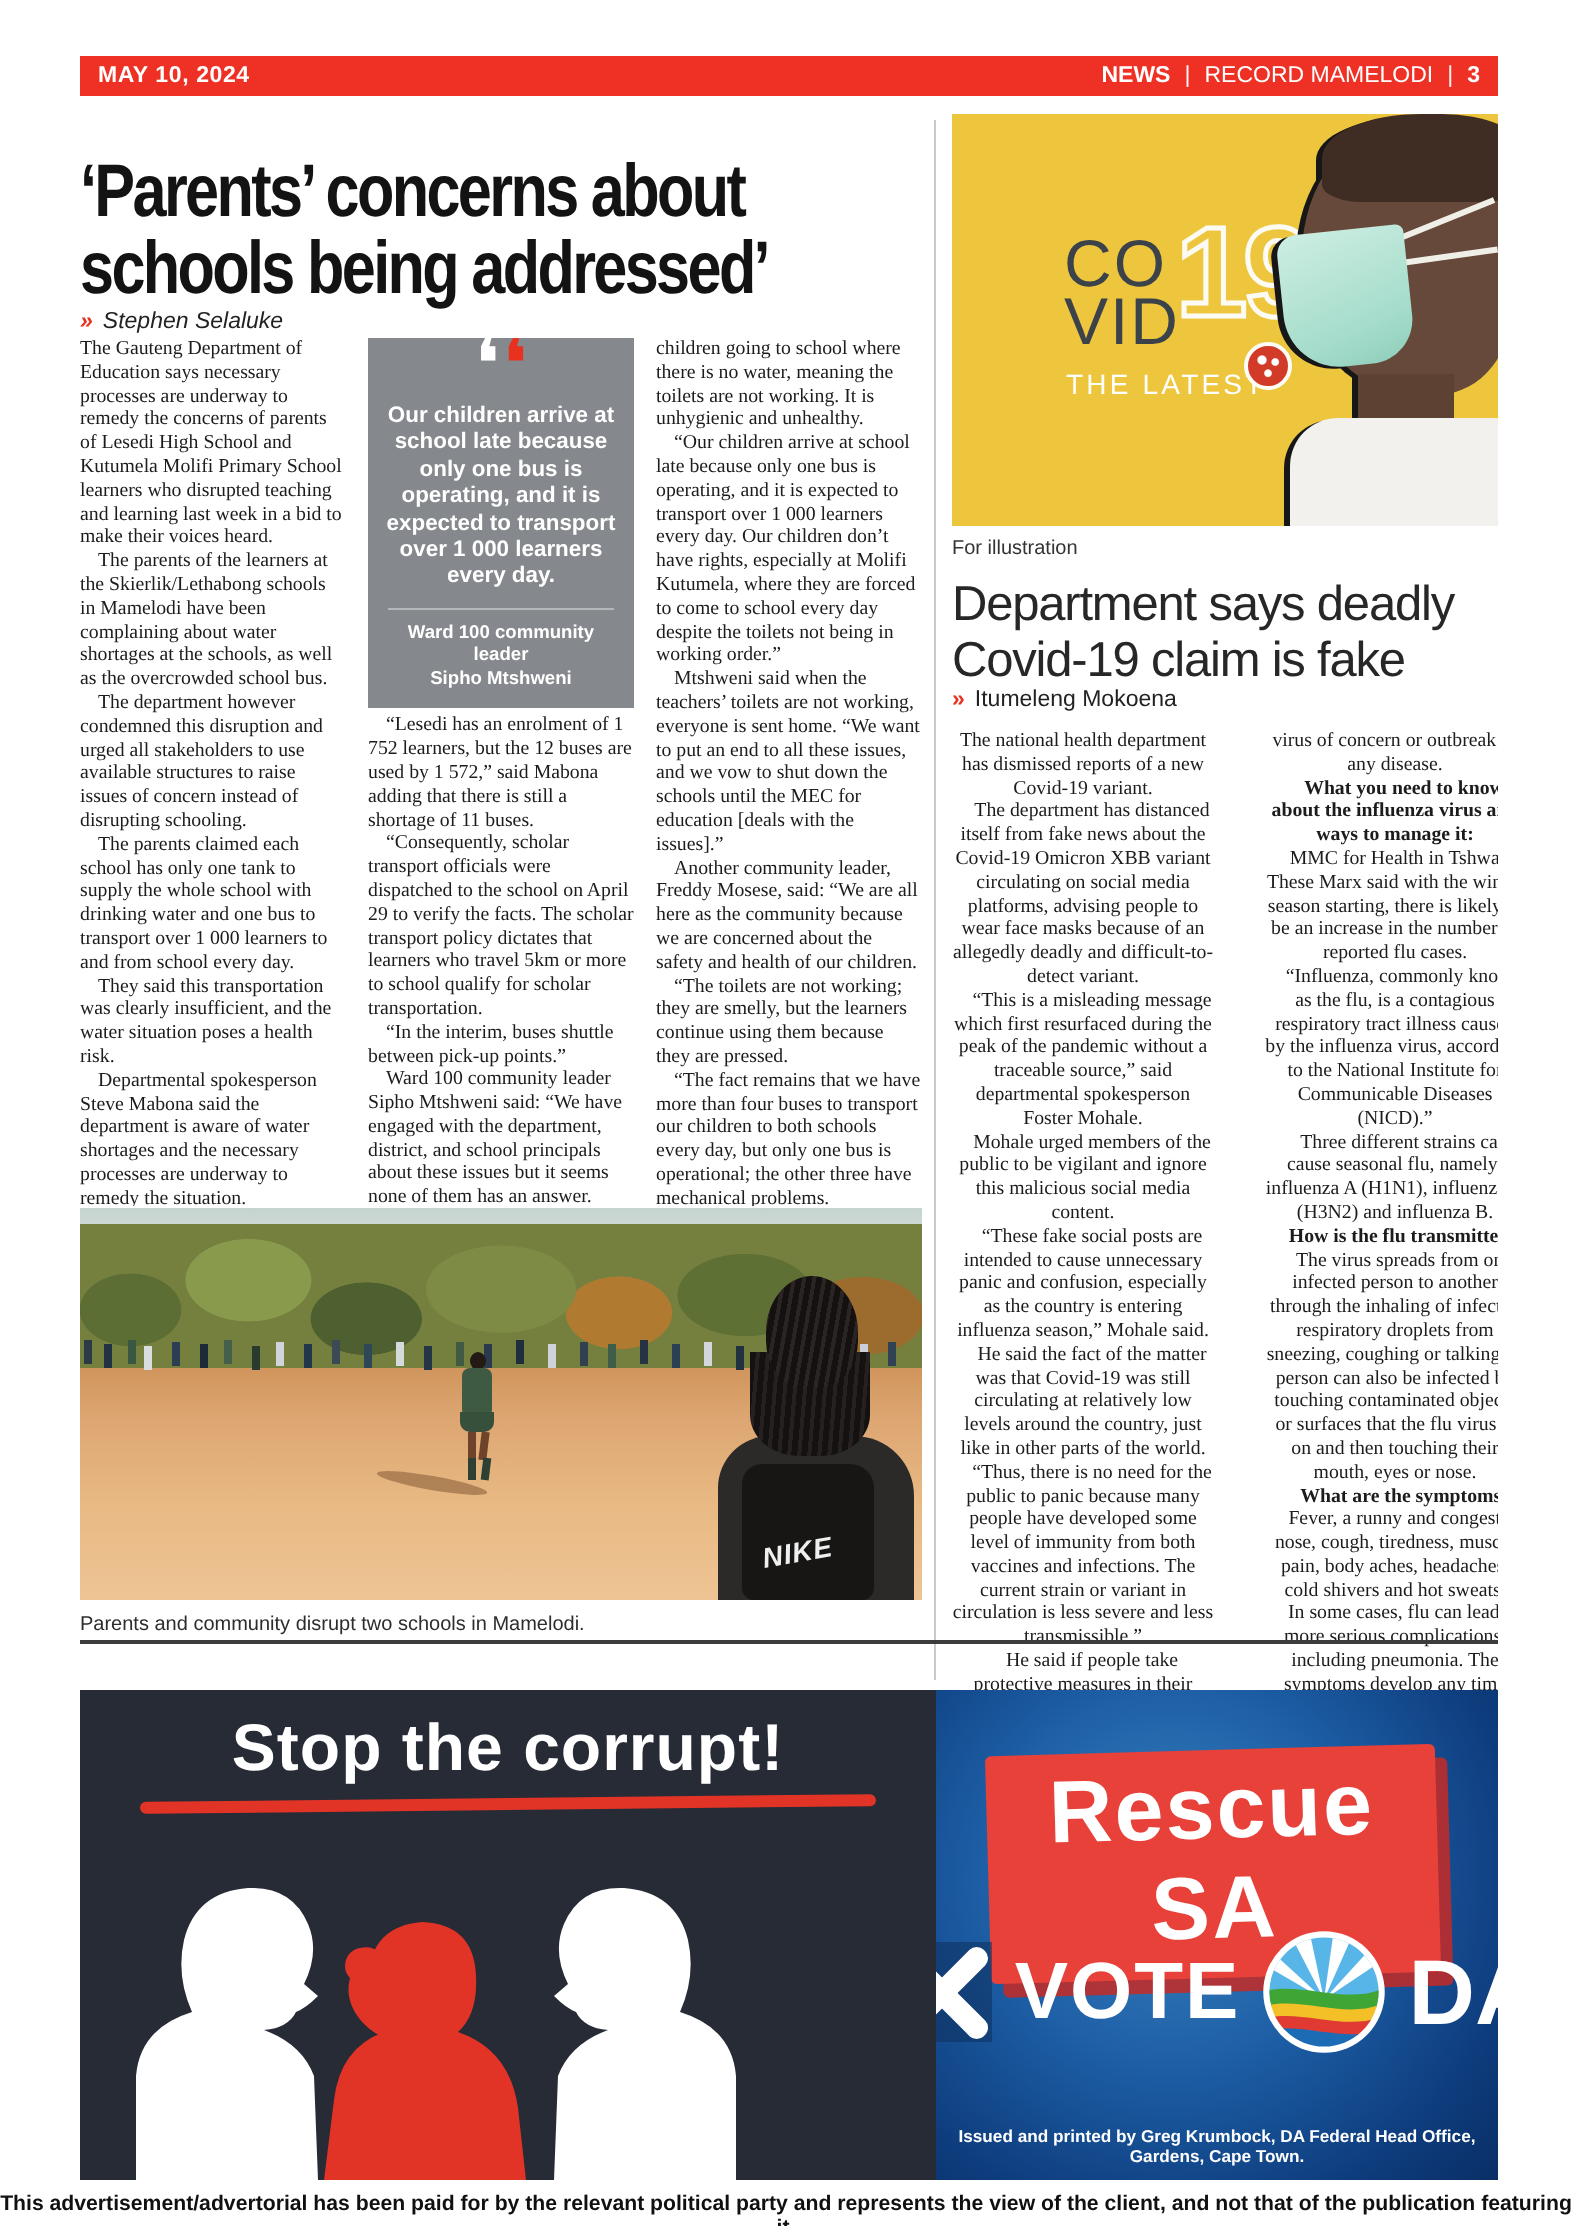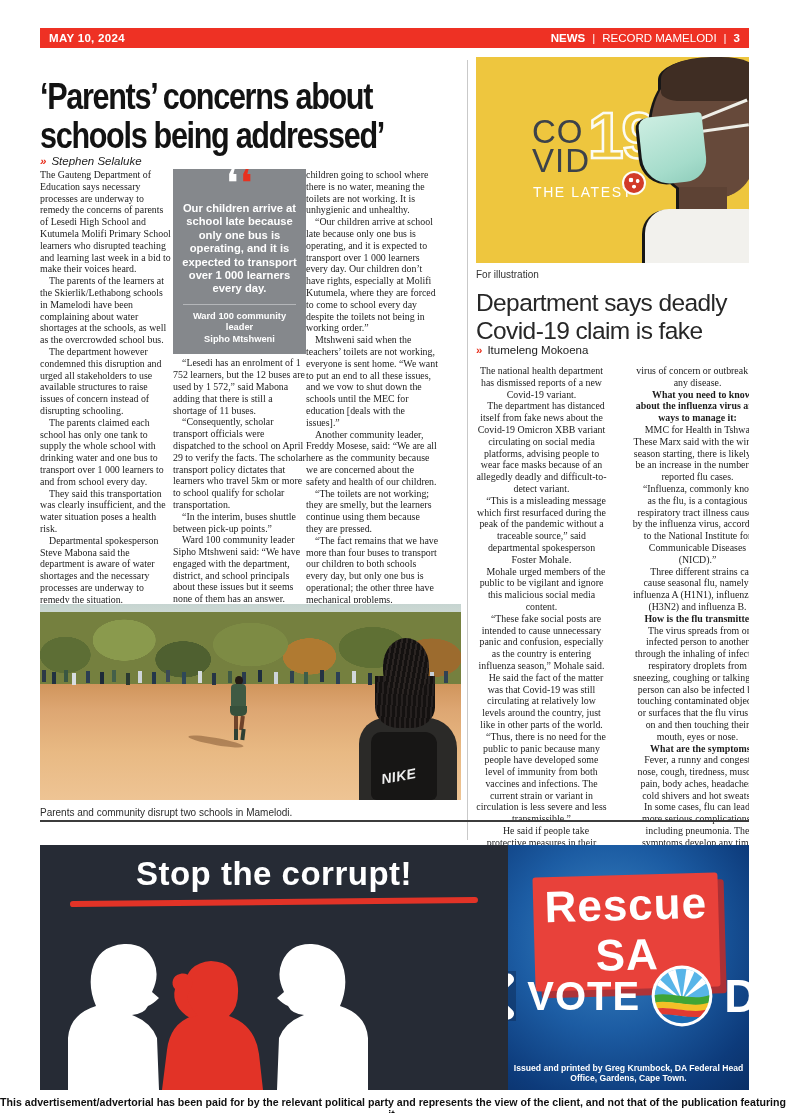--- a/index.html
+++ b/index.html
@@ -16,21 +16,21 @@
   .topbar .pub{font-weight:normal;}
   .topbar .pg{font-weight:bold;}
   .topbar .sep{font-weight:normal;opacity:.95;}
 
   
   .left-art{position:absolute;left:40px;top:57px;width:421px;}
   .headline{font-weight:bold;color:#131313;font-size:30px;line-height:31px;
             letter-spacing:-1.3px;width:410px;transform:scale(1.02,1.24);transform-origin:left top;}
   .byline{position:absolute;top:98px;left:0;font-size:11.5px;color:#222;font-style:italic;}
   .mk{color:#e8311f;font-weight:bold;margin-right:5px;}
-  .cols{position:absolute;top:112px;left:0;width:421px;height:434px;display:flex;overflow:hidden;}
+  .cols{position:absolute;top:112px;left:0;width:421px;height:434px;display:flex;gap:11px;overflow:hidden;}
   .col{width:133px;flex:none;font-family:"Liberation Serif",serif;font-size:9.9px;
        line-height:11.8px;color:#1c1c1c;}
   .col p,.c-col p{margin:0;text-indent:9px;}
   .col p.noindent,.c-col p.noindent{text-indent:0;}
   .col p.bold,.c-col p.bold{font-weight:bold;}
 
   
   .qbox{margin:-14px 0 3px;background:#85888c;color:#fff;font-family:"Liberation Sans",sans-serif;
         text-align:center;padding:8px 7px 9px;box-sizing:border-box;min-height:188px;}
   .qicon{display:flex;justify-content:center;gap:1px;height:36px;}
@@ -115,21 +115,21 @@
   .for-ill{margin-top:6px;font-size:10px;color:#333;}
   .c-headline{margin-top:9px;font-size:24.5px;line-height:27.5px;color:#272727;letter-spacing:-.6px;}
   .c-byline{margin-top:0;font-size:11.5px;color:#222;}
   .c-cols{margin-top:9px;display:flex;gap:25px;height:486px;overflow:hidden;text-align:center;}
   .c-col{width:131px;flex:none;font-family:"Liberation Serif",serif;font-size:9.9px;
          line-height:11.8px;color:#1c1c1c;}
 
   
   .ad-rule{position:absolute;left:40px;top:820px;width:709px;height:2px;background:#3c3c3c;}
   .ad{position:absolute;left:40px;top:845px;width:709px;height:245px;display:flex;}
-  .ad-left{width:428px;background:#262b35;position:relative;overflow:hidden;flex:none;padding-left:40px;}
+  .ad-left{width:428px;background:#262b35;position:relative;overflow:hidden;flex:none;}
   .stop{position:absolute;top:10px;left:0;right:0;text-align:center;color:#fff;
         font-size:33px;font-weight:bold;letter-spacing:.5px;}
   .swoosh{position:absolute;top:54px;left:30px;right:30px;height:6px;background:#e23327;
           border-radius:3px;transform:rotate(-.6deg);}
   .sil{position:absolute;left:0;bottom:0;width:356px;height:172px;}
   .ad-right{flex:1;position:relative;overflow:hidden;
     background:radial-gradient(circle at 42% 38%,#3b86c4 0%,#1c5ca3 45%,#0d3b7b 80%,#0a2f66 100%);}
   .rescue{position:absolute;left:26px;right:30px;top:30px;background:#e8413a;border-radius:3px;
           transform:rotate(-1.6deg);box-shadow:6px 7px 0 rgba(198,42,36,.85);
           text-align:center;padding:5px 0 9px;color:#fff;font-size:44px;font-weight:bold;letter-spacing:1px;}

